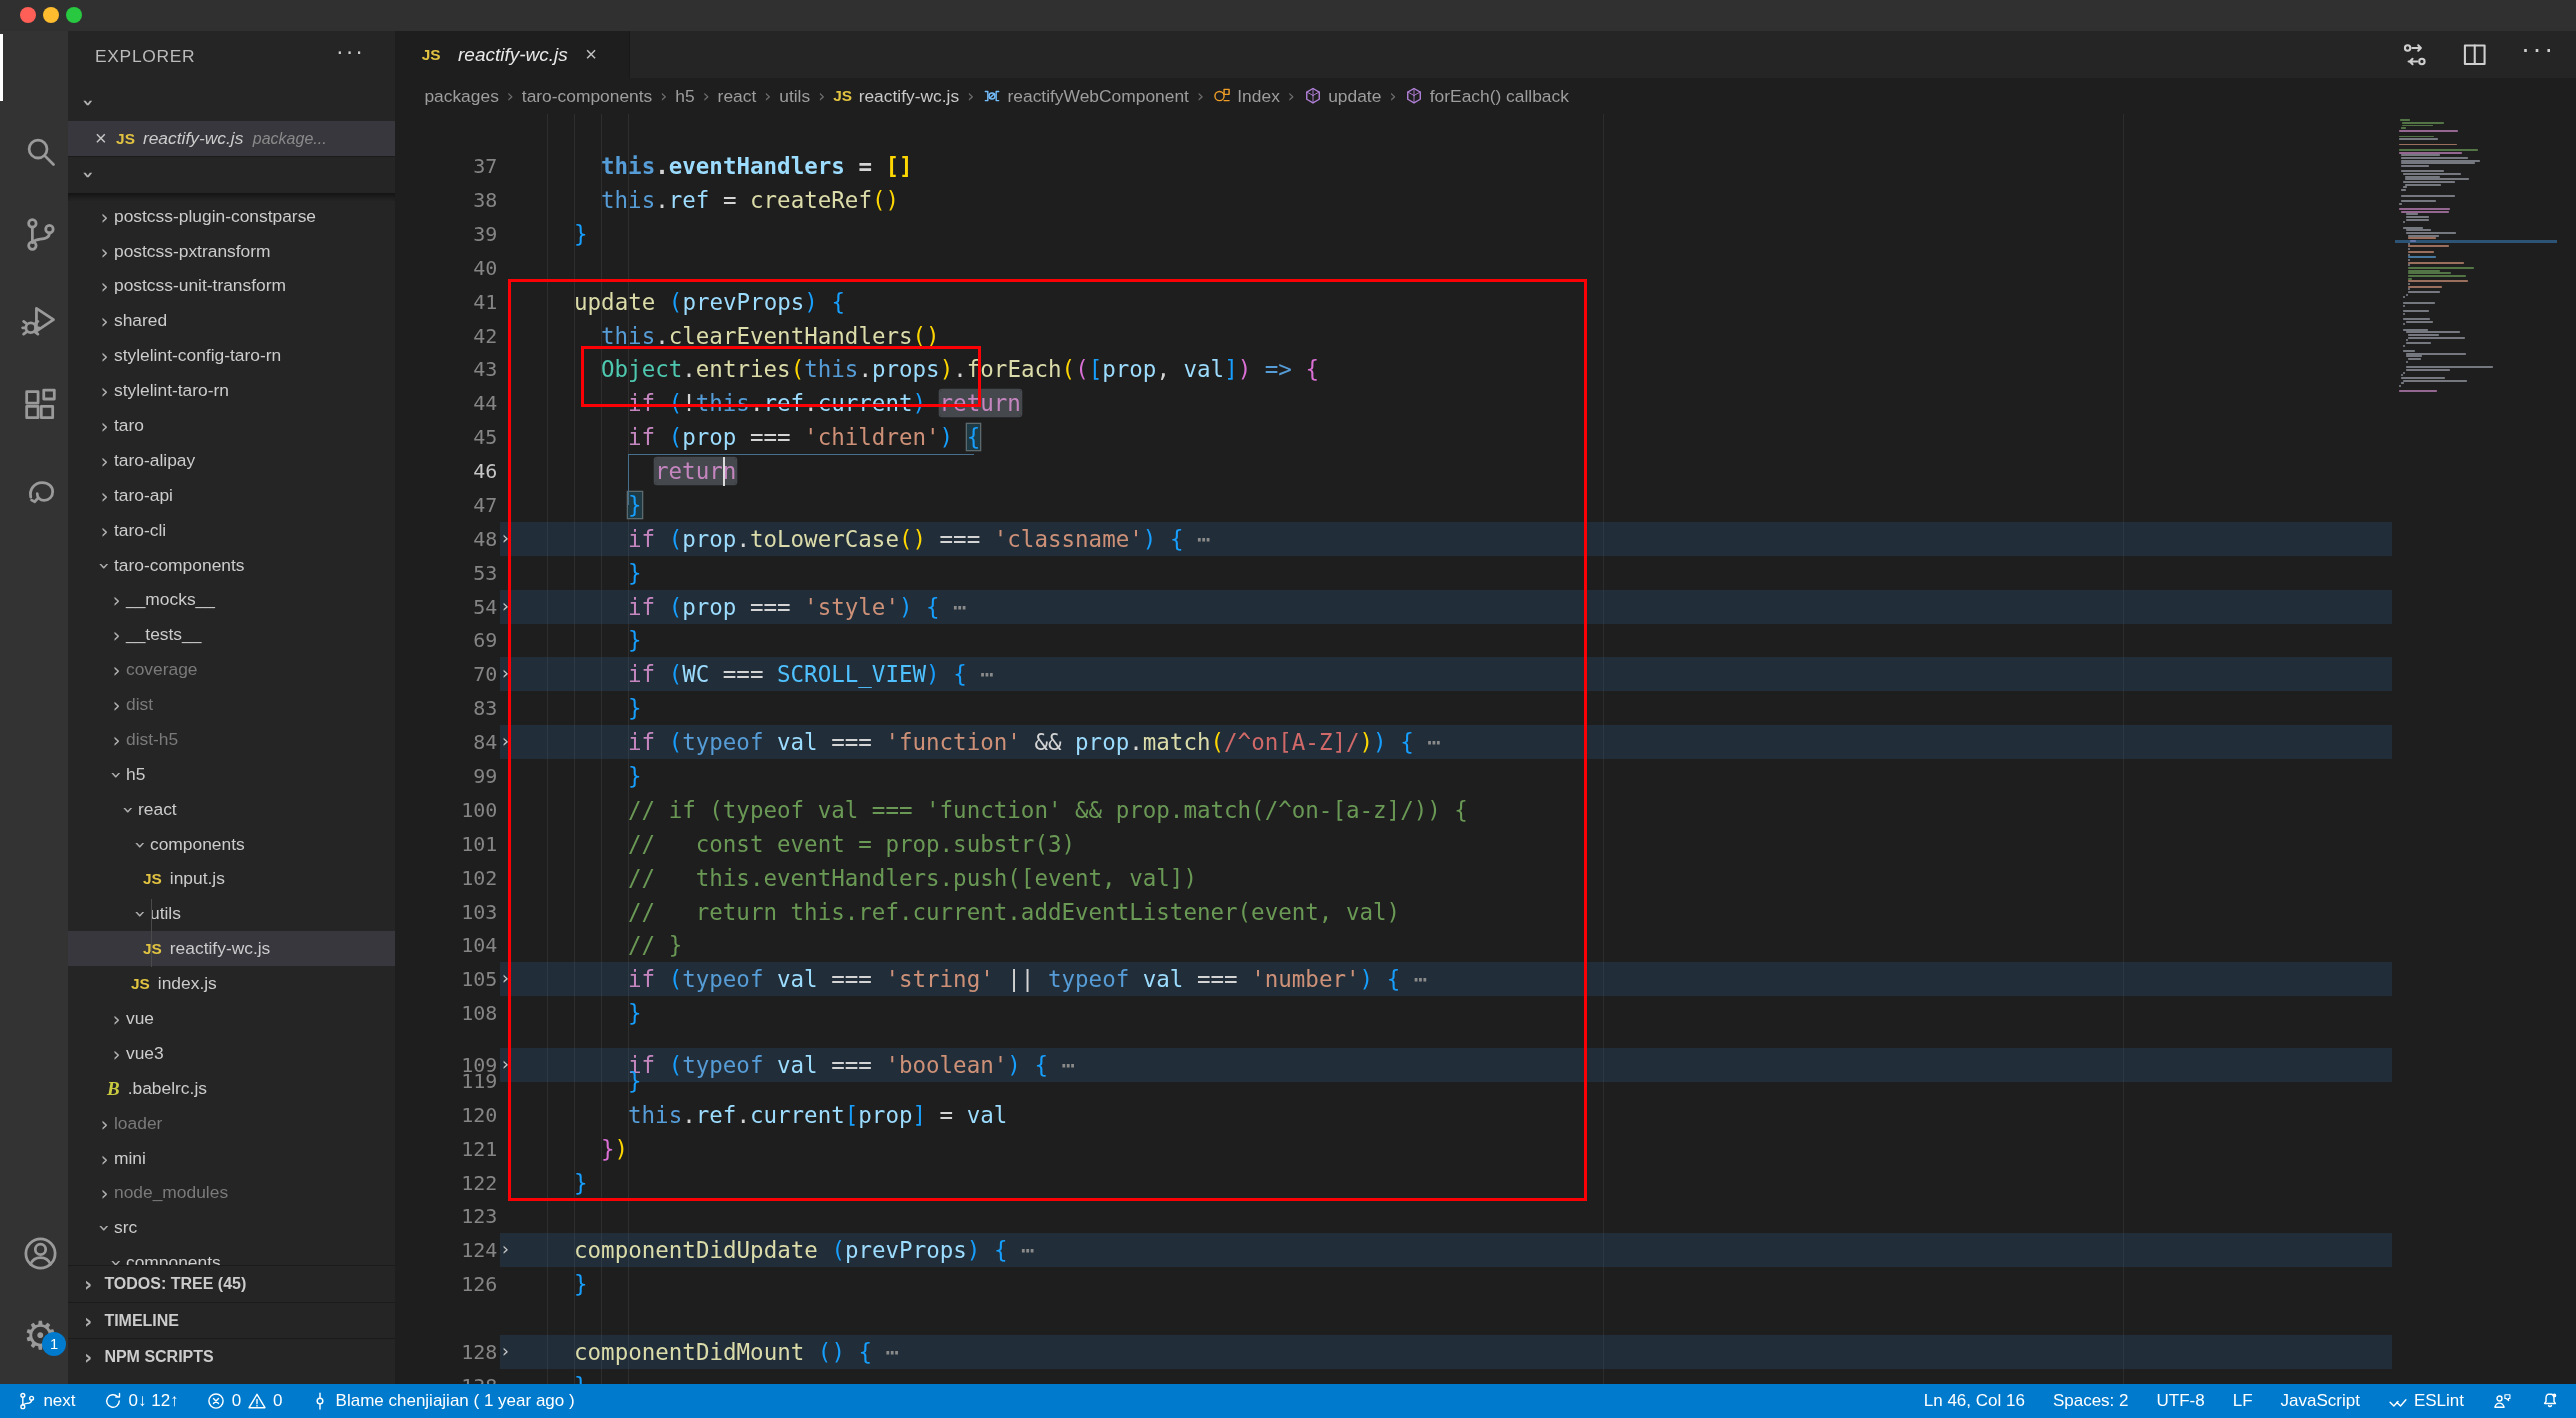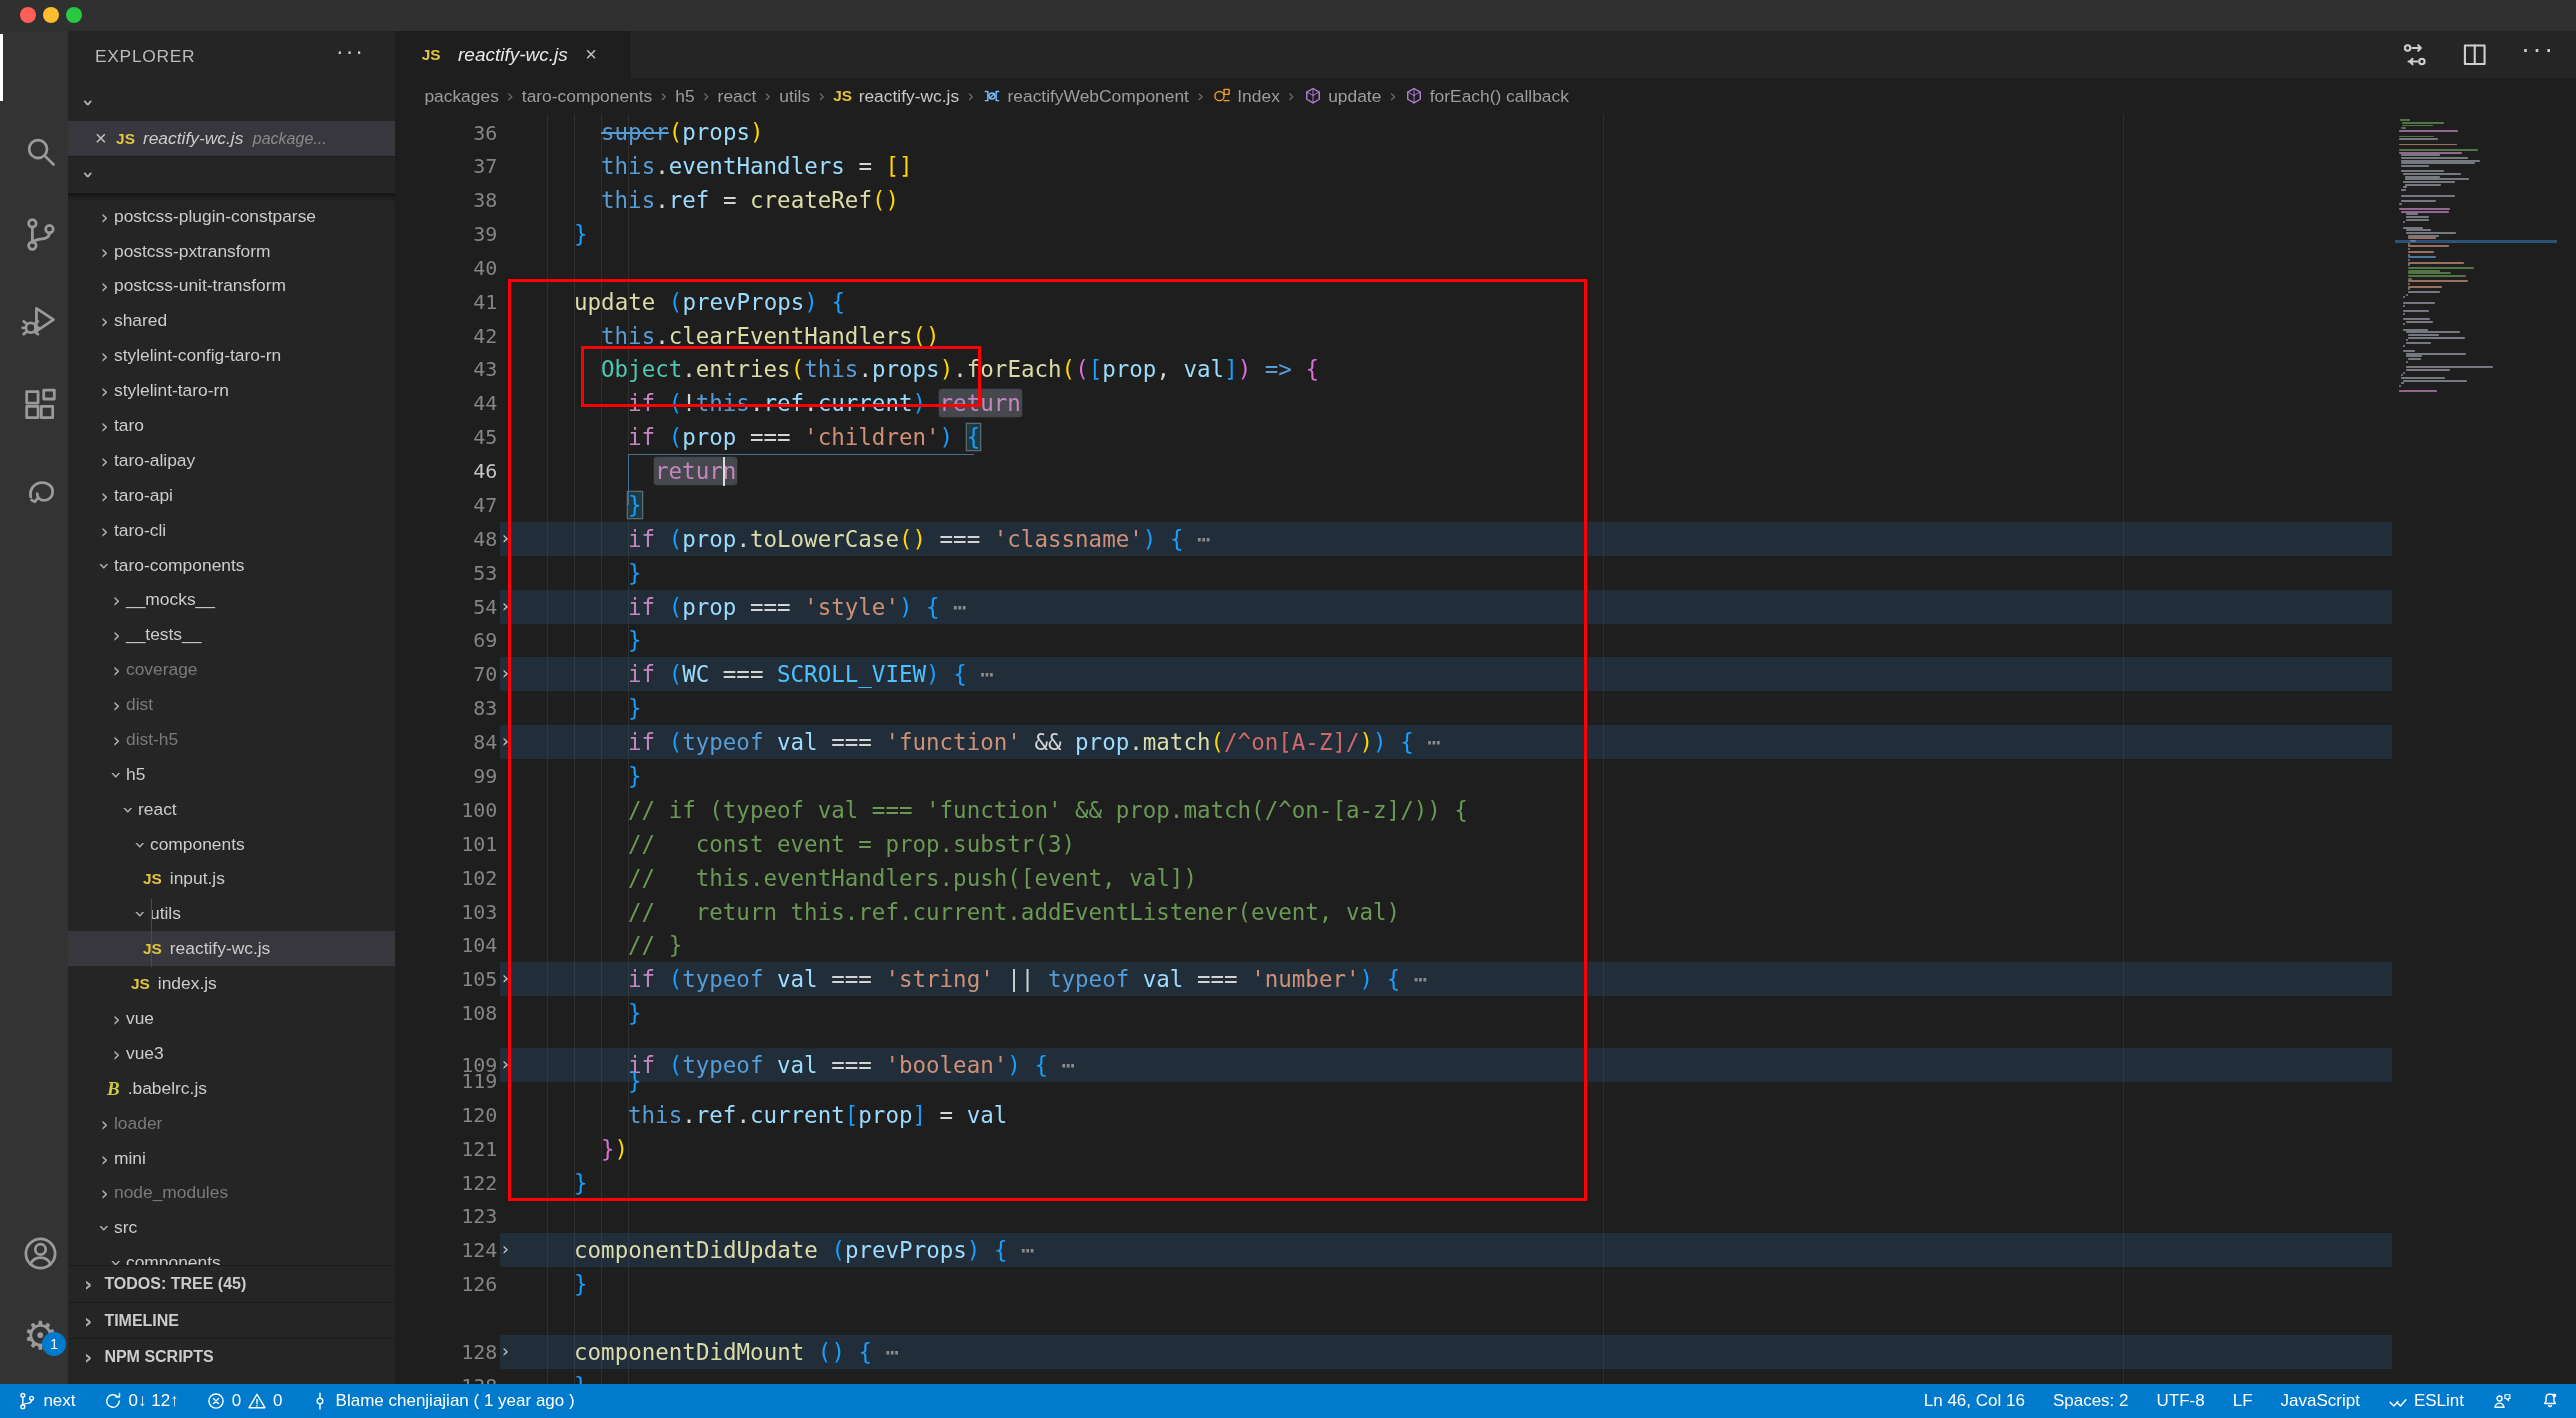--- a/index.html
+++ b/index.html
@@ -403,27 +403,23 @@
     </div>
   </div>
 
 <div class="abs" id="editor">
     <div class="abs iguide" style="left:140px"></div>
     <div class="abs iguide" style="left:167px"></div>
     <div class="abs iguide" style="left:194px"></div>
     <div class="abs iguide" style="left:221px"></div>
     <div class="abs ruler" style="left:1196px"></div>
     <div class="abs ruler" style="left:1716px"></div>
-    <div class="code-row abs" style="top: 1.3px;">
-      <div class="lnum ">36</div>
-      <div class="code-text" style="left: 194px;"><span class="strike" style="color: rgb(86, 156, 214);">super</span><span style="color: rgb(255, 215, 0);">(</span><span style="color: rgb(156, 220, 254);">props</span><span style="color: rgb(255, 215, 0);">)</span></div>
-    </div>
     <div class="code-row abs" style="top: 35px;">
       <div class="lnum ">37</div>
-      <div class="code-text" style="left: 194px;"><span style="color: rgb(86, 156, 214);">this</span><span style="color: rgb(212, 212, 212);">.</span><span style="color: rgb(156, 220, 254);">eventHandlers</span><span style="color: rgb(212, 212, 212);"> = </span><span style="color: rgb(255, 215, 0);">[]</span></div>
+      <div class="code-text" style="left: 194px; font-weight: bold;"><span style="color: rgb(86, 156, 214);">this</span><span style="color: rgb(212, 212, 212);">.</span><span style="color: rgb(156, 220, 254);">eventHandlers</span><span style="color: rgb(212, 212, 212);"> = </span><span style="color: rgb(255, 215, 0);">[]</span></div>
     </div>
     <div class="code-row abs" style="top: 69px;">
       <div class="lnum ">38</div>
       <div class="code-text" style="left: 194px;"><span style="color: rgb(86, 156, 214);">this</span><span style="color: rgb(212, 212, 212);">.</span><span style="color: rgb(156, 220, 254);">ref</span><span style="color: rgb(212, 212, 212);"> = </span><span style="color: rgb(220, 220, 170);">createRef</span><span style="color: rgb(255, 215, 0);">()</span></div>
     </div>
     <div class="code-row abs" style="top: 103px;">
       <div class="lnum ">39</div>
       <div class="code-text" style="left: 167px;"><span style="color: rgb(23, 159, 255);">}</span></div>
     </div>
     <div class="code-row abs" style="top: 137px;">

